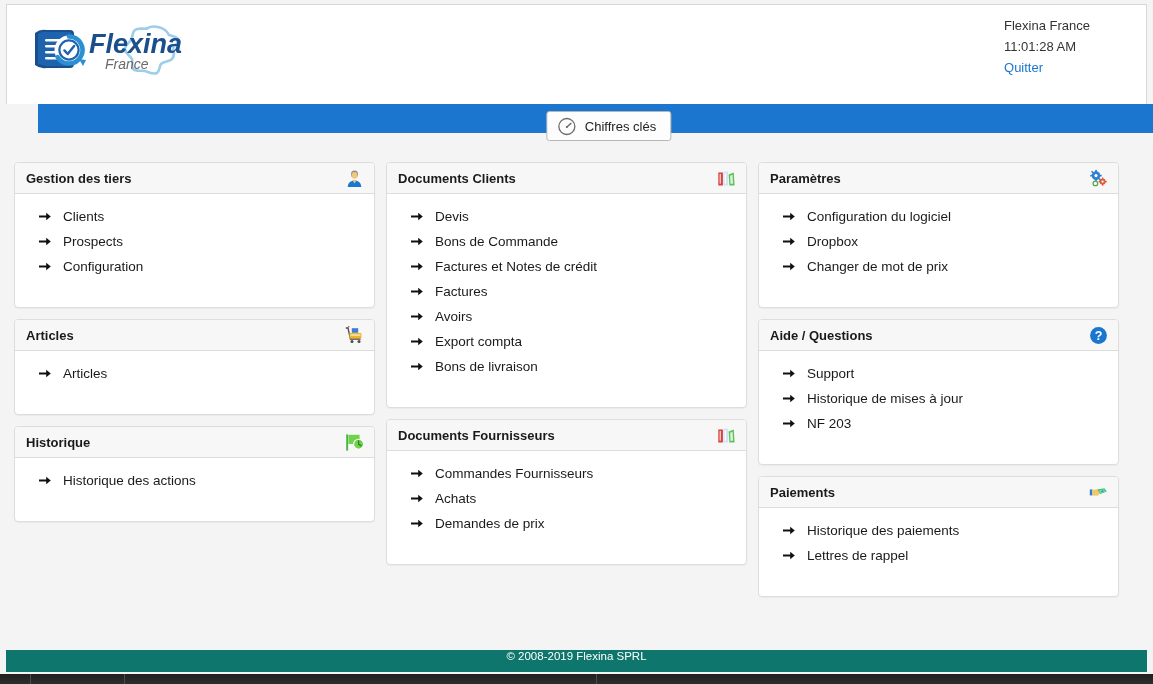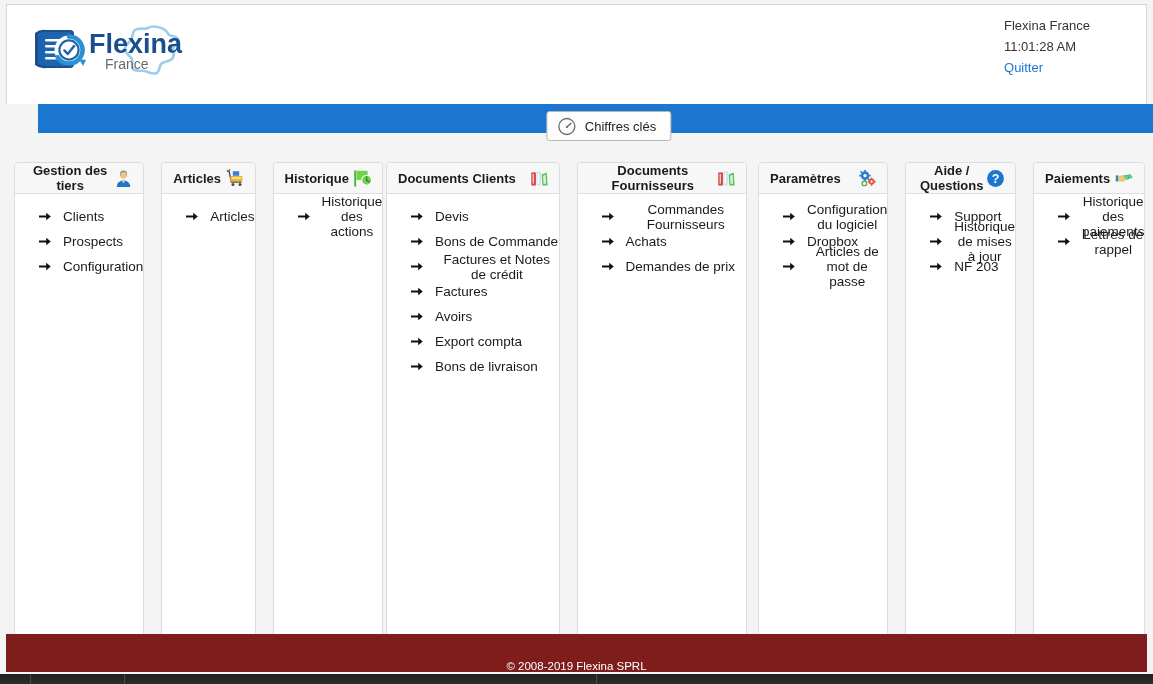--- a/index.html
+++ b/index.html
@@ -24,21 +24,21 @@
     left: 6px; top: 4px;
     width: 1141px;
     height: 100px;
     background: #ffffff;
     border: 1px solid #d7d7d7;
     border-bottom: none;
   }
   .logo-wrap {
     position: absolute;
     left: 14px; top: 14px;
-    width: 180px; height: 58px;
+    width: 180px; height: 58px; font-style: italic;
   }
   .user-box {
     position: absolute;
     right: 56px; top: 10px;
     font-size: 13px;
     color: #333333;
     line-height: 21px;
   }
   .user-box .name { color: #333; }
   .user-box .clock { color: #333; }
@@ -79,21 +79,21 @@
   
   .columns {
     position: absolute;
     left: 6px; top: 148px;
     width: 1141px;
     height: 500px;
     display: flex;
     gap: 11px;
     padding: 14px 8px 0 8px;
   }
-  .col { width: 361px; display: flex; flex-direction: row; gap: 17px; text-align: center; }
+  .col { width: 361px; display: flex; flex-direction: column; gap: 11px; text-align: center; }
 
   
   .panel {
     background: #ffffff;
     border: 1px solid #dddddd;
     border-radius: 4px;
     box-shadow: 0 1px 1px rgba(0,0,0,0.04);
   }
   .panel-head {
     height: 31px;
@@ -129,26 +129,26 @@
     flex: 0 0 13px;
     display: block;
   }
 
   
   .footer {
     position: absolute;
     left: 6px;
     bottom: 12px;
     width: 1141px;
-    height: 38px;
-    background: #7f1d1d;
+    height: 22px;
+    background: #0f766e;
     color: #ffffff;
     font-size: 11.5px;
     display: flex;
-    align-items: flex-end;
+    align-items: flex-start;
     justify-content: center;
   }
   .taskbar {
     position: absolute;
     left: 0; bottom: 0;
     width: 1153px;
     height: 10px;
     background: #2b2b2b;
     overflow: hidden;
   }
@@ -445,21 +445,21 @@
     <path d="M0.6 6.5 L9 6.5" stroke="#111111" stroke-width="2.1" stroke-linecap="round"></path>
     <path d="M7.2 2.7 L11.8 6.5 L7.2 10.3 z" fill="#111111"></path>
   </svg>
               <span class="menu-label">Dropbox</span>
             </a>
             <a class="menu-item" href="#">
               <svg class="arrow-ico" viewBox="0 0 13 13">
     <path d="M0.6 6.5 L9 6.5" stroke="#111111" stroke-width="2.1" stroke-linecap="round"></path>
     <path d="M7.2 2.7 L11.8 6.5 L7.2 10.3 z" fill="#111111"></path>
   </svg>
-              <span class="menu-label">Articles de mot de passe</span>
+              <span class="menu-label">Changer de mot de prix</span>
             </a>
           </div>
         </div>
         <div class="panel">
           <div class="panel-head">
             <span class="panel-title">Aide / Questions</span>
             <span>
               <svg width="19" height="19" viewBox="0 0 19 19">
       <circle cx="9.5" cy="9.5" r="8.4" fill="#1b76cf"></circle>
       <text x="9.5" y="14.2" text-anchor="middle" font-family="'Liberation Sans', sans-serif" font-size="12.5" font-weight="bold" fill="#ffffff">?</text>

